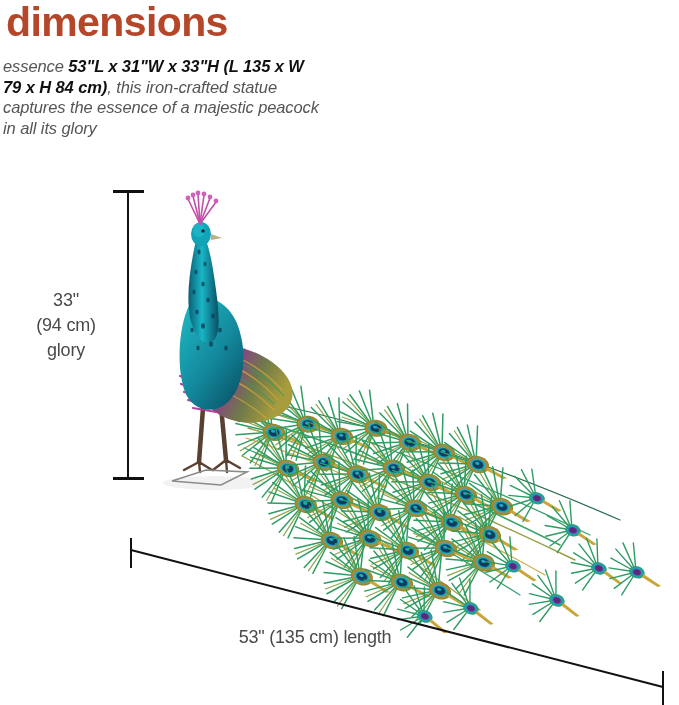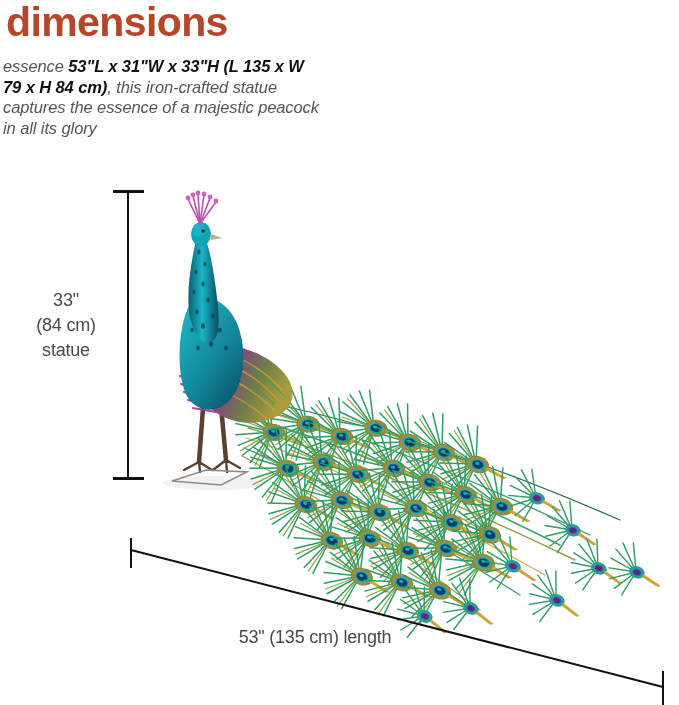--- a/index.html
+++ b/index.html
@@ -293,22 +293,22 @@
       <circle cx="216" cy="201" r="2.4"></circle>
     </g>
   </svg>
 
   <div class="rule v-main"></div>
   <div class="rule v-cap-top"></div>
   <div class="rule v-cap-bot"></div>
 
   <div class="vlabel">
     <div>33"</div>
-    <div>(84 cm)</div>
-    <div>statue</div>
+    <div>(94 cm)</div>
+    <div>glory</div>
   </div>
 
   <div class="rule h-tick-left"></div>
   <div class="rule h-tick-right"></div>
   <svg class="diag">
     <line x1="0" y1="0" x2="532" y2="137" stroke="#111111" stroke-width="2"></line>
   </svg>
 
   <div class="hlabel">53" (135 cm) length</div>
 

